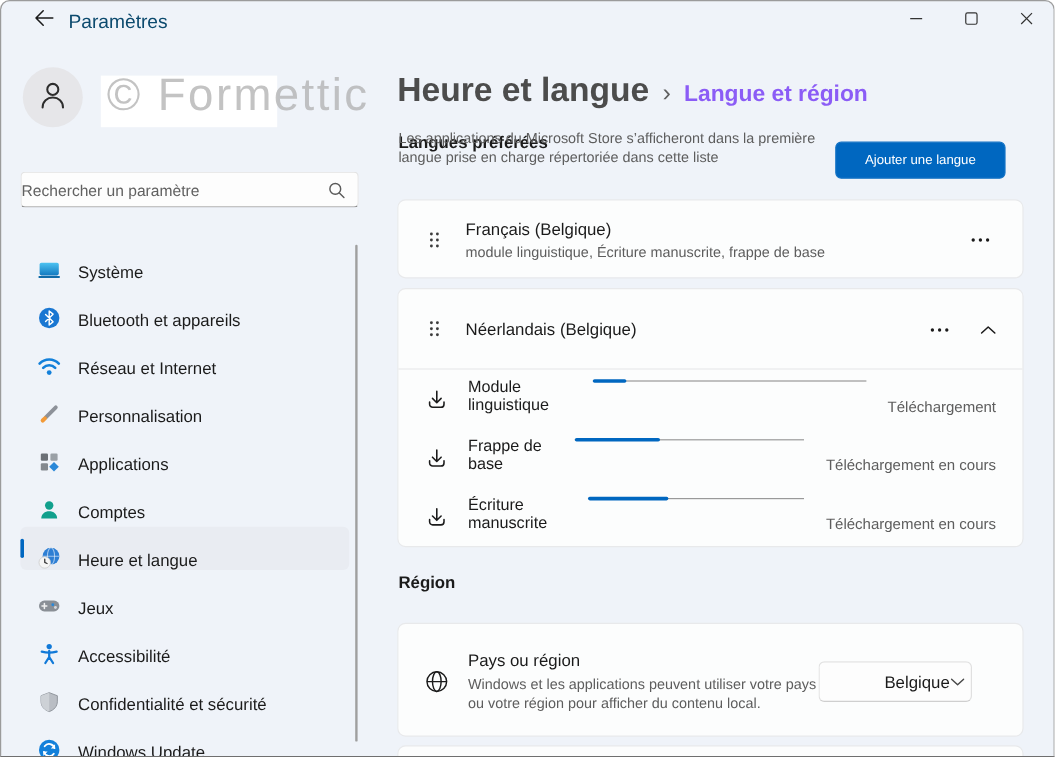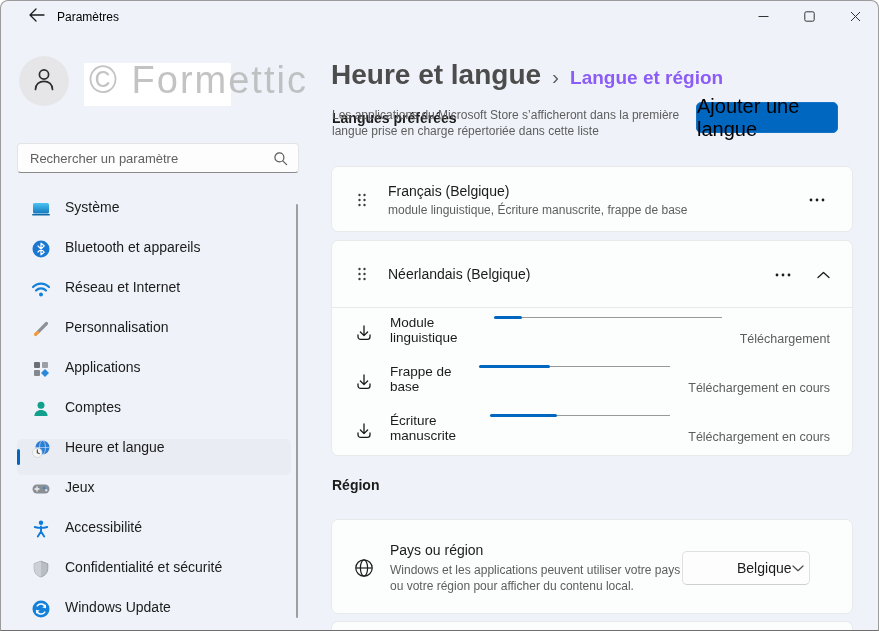--- a/index.html
+++ b/index.html
@@ -5,49 +5,49 @@
   * { margin:0; padding:0; box-sizing:border-box; }
   html,body { background:#ffffff; font-family:"Liberation Sans", sans-serif; }
   .window {
     position:relative; width:879px; height:631px;
     background:#eff3f9; border:1px solid #9b9b9b; border-bottom-color:#6f6f6f;
     border-radius:8px 8px 0 0; overflow:hidden;
   }
   
   .titlebar { position:absolute; top:0; left:0; right:0; height:32px; }
   .back-btn { position:absolute; left:22px; top:5px; width:26px; height:22px; display:flex; align-items:center; justify-content:center; border-radius:4px; cursor:pointer; }
-  .tb-title { position:absolute; left:56px; top:9px; font-size:12px; color:#000000; }
+  .tb-title { position:absolute; left:56px; top:9px; font-size:16px; color:#0c4a6e; }
   .win-controls { position:absolute; right:0; top:0; display:flex; }
   .win-btn { width:46px; height:31px; display:flex; align-items:center; justify-content:center; }
   
   .avatar { position:absolute; left:18px; top:55px; width:50px; height:50px; border-radius:50%; background:#e6e6e9; display:flex; align-items:center; justify-content:center; }
   .search-box { position:absolute; left:16px; top:142px; width:282px; height:30px; background:#fdfdfd; border:1px solid #e3e3e3; border-bottom:1px solid #8a8a8a; border-radius:4px; display:flex; align-items:center; }
-  .search-box input { flex:1; border:none; outline:none; background:transparent; font-size:13px; color:#1b1b1b; padding:0 8px 0 12px; font-family:"Liberation Sans", sans-serif; }
+  .search-box input { flex:1; border:none; outline:none; background:transparent; font-size:13px; color:#1b1b1b; padding:0 8px 0 0; font-family:"Liberation Sans", sans-serif; }
   .search-box input::placeholder { color:#616161; }
   .search-glyph { margin-right:10px; display:flex; }
   .nav { position:absolute; left:16px; top:198px; width:274px; }
-  .nav-item { position:relative; height:36px; margin-bottom:4px; border-radius:5px; display:flex; align-items:flex-start; padding-left:14px; cursor:pointer; }
+  .nav-item { position:relative; height:36px; margin-bottom:4px; border-radius:5px; display:flex; align-items:flex-end; padding-left:14px; cursor:pointer; }
   .nav-item.selected { background:#e9ecf2; }
   .nav-item.selected::before { content:""; position:absolute; left:0; top:10px; width:3px; height:16px; border-radius:2px; background:#0067c0; }
   .nav-icon { width:20px; height:20px; margin-right:14px; display:flex; }
   .nav-label { font-size:14px; color:#1b1b1b; white-space:nowrap; }
   .side-scrollbar { position:absolute; left:295px; top:203px; width:2px; height:414px; background:#9f9f9f; border-radius:1px; }
   
   .wm-band { position:absolute; left:83px; top:62px; width:147px; height:43px; background:#ffffff; z-index:8; }
   .wm-text { position:absolute; left:88px; top:58px; z-index:9; font-size:38px; letter-spacing:2px; color:rgba(175,175,175,0.75); white-space:nowrap; pointer-events:none;text-align:center; }
   
   .breadcrumb { position:absolute; left:330px; top:58px; z-index:5; display:flex; align-items:baseline; white-space:nowrap; }
   .bc-parent { font-size:28px; font-weight:600; color:#4c4c4c; cursor:pointer; }
   .bc-sep { font-size:21px; color:#5f5f5f; margin:0 11px; }
   .bc-current { font-size:19px; font-weight:700; color:#8b5cf6; }
   
   .main-view { position:absolute; left:330px; top:95px; width:549px; height:535px; overflow:hidden; }
   .sec-title { position:absolute; left:1px; top:-6px; font-size:14px; font-weight:600; color:#1b1b1b;margin-top:20px; }
   .sec-desc { position:absolute; left:1px; top:11px; width:358px; font-size:12px; line-height:16px; color:#5d5d5d; }
-  .add-lang-btn { position:absolute; left:365px; top:6px; width:142px; height:31px; background:#0067c0; border:1px solid #1473c5; border-radius:5px; color:#000000; font-size:20px; display:flex; align-items:center; justify-content:center; cursor:pointer; }
+  .add-lang-btn { position:absolute; left:365px; top:22px; width:142px; height:31px; background:#0067c0; border:1px solid #1473c5; border-radius:5px; color:#ffffff; font-size:11px; display:flex; align-items:center; justify-content:center; cursor:pointer; }
   .card { position:absolute; left:0; width:522px; background:#fcfdfd; border:1px solid #e8e9eb; border-radius:7px; }
   .card1 { top:70px; height:66px; }
   .card2 { top:144px; height:216px; }
   .card3 { top:423px; height:95px; }
   .card4 { top:525px; height:24px; }
   .lang-row { position:relative; height:66px; display:flex; align-items:center; cursor:pointer; }
   .drag-dots { width:20px; margin:0 16px 0 20px; display:flex; justify-content:center; cursor:grab; }
   .lang-texts { display:flex; flex-direction:column; gap:4px; }
   .lang-name { font-size:14px; color:#1b1b1b; }
   .lang-sub { font-size:12px; color:#5d5d5d; }

